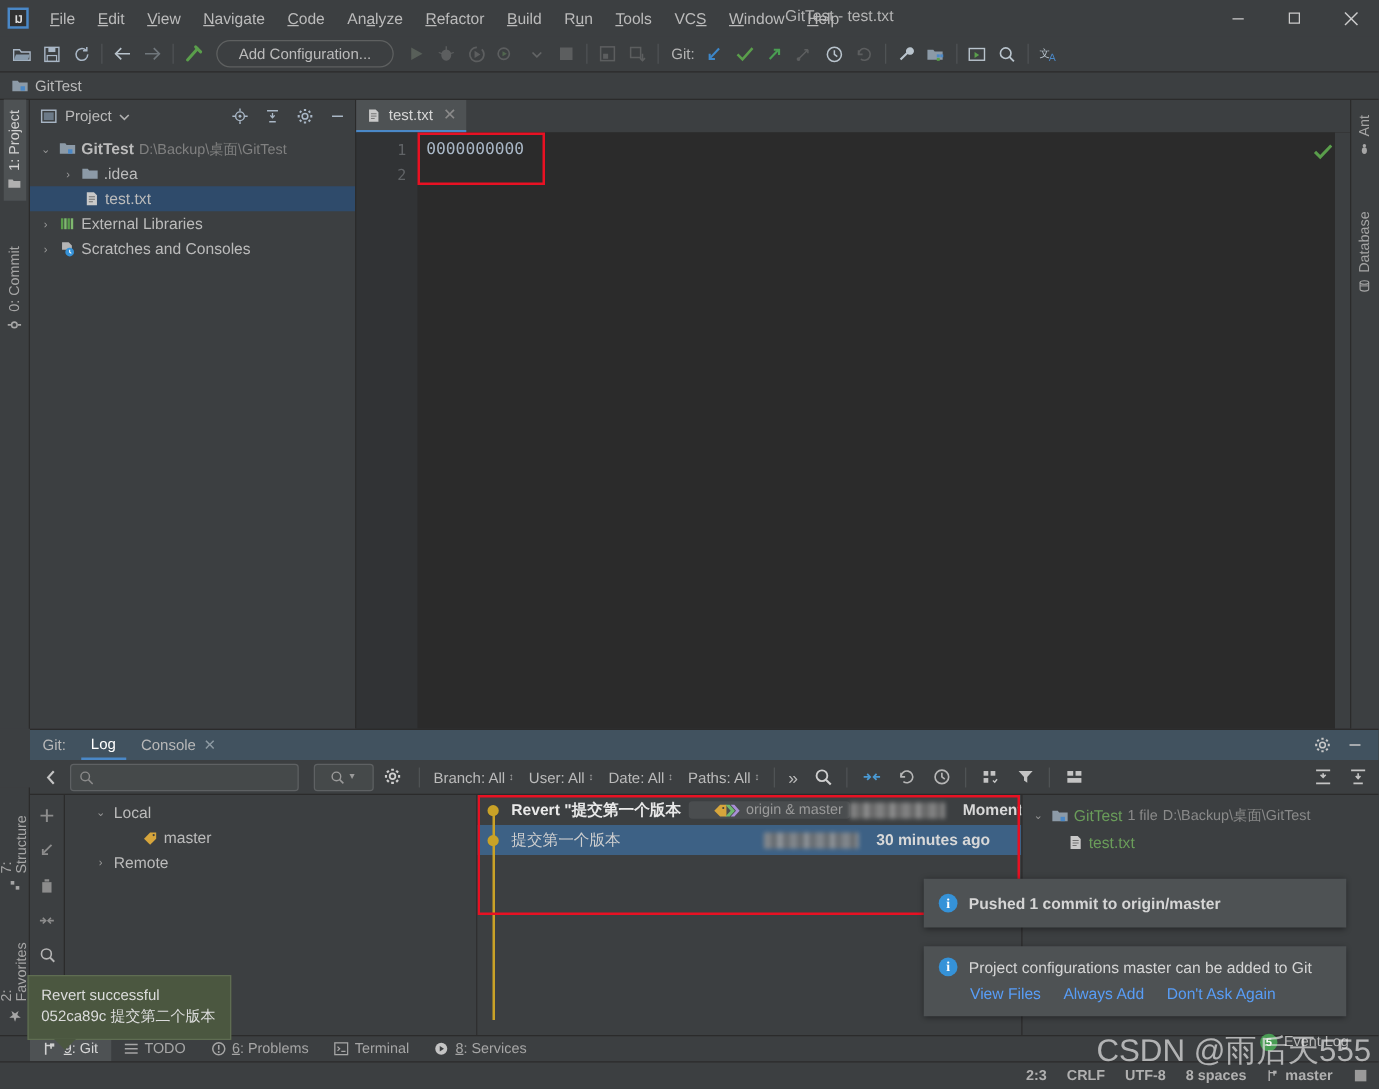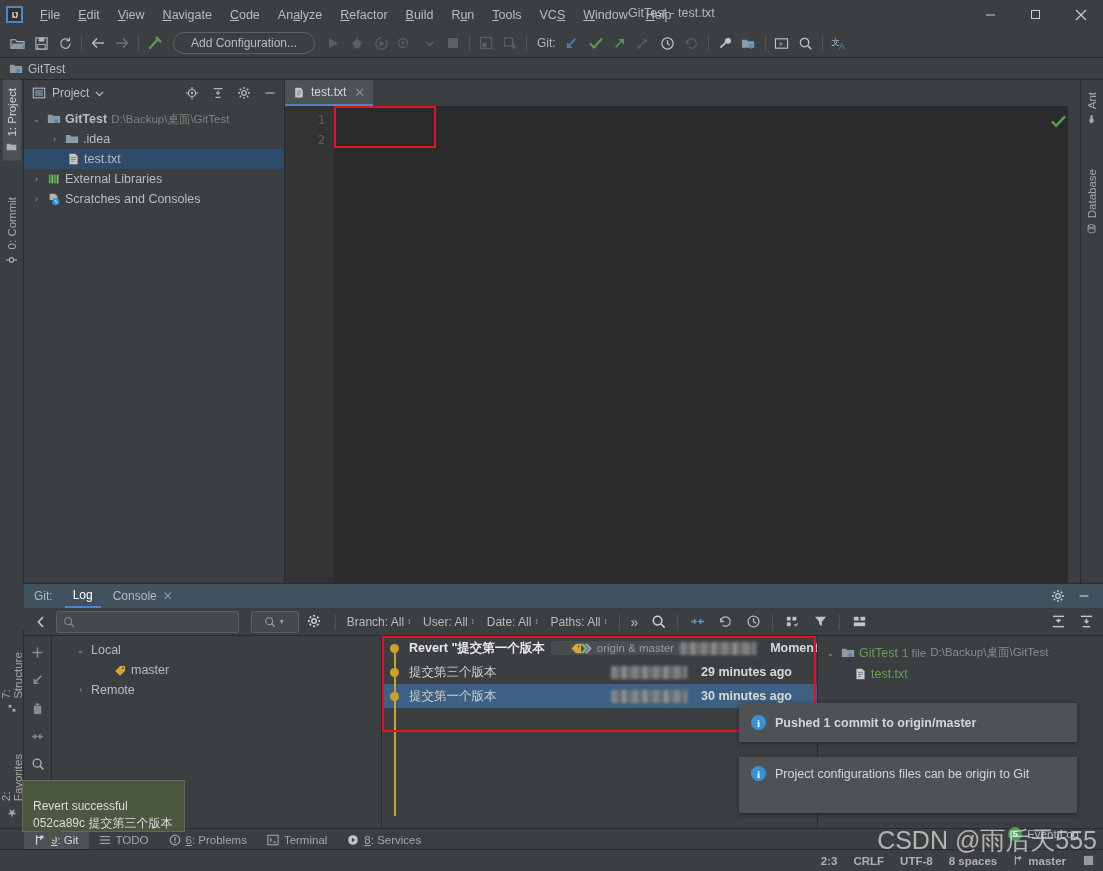--- a/index.html
+++ b/index.html
@@ -286,32 +286,32 @@
     width: 15px; height: 15px; border-radius: 50%; background: #3592d8;
     color: #fff; font-size: 11px; font-weight: bold; flex: none;
     display: flex; align-items: center; justify-content: center;
     font-family: "Liberation Serif", serif;
   }
 
   
   .revert-tip {
     position: absolute; left: 22px; top: 780px; width: 163px; height: 52px;
     background: #4b5740; border: 1px solid #5f6d52; z-index: 25;
-    padding: 17px 10px; color: #dcdcdc; font-size: 12px; line-height: 17px;
+    padding: 7px 10px; color: #dcdcdc; font-size: 12px; line-height: 17px;
   }
   .revert-tip .tail {
     position: absolute; left: 20px; bottom: -9px;
     width: 0; height: 0; border-left: 9px solid transparent;
     border-right: 9px solid transparent; border-top: 9px solid #4b5740;
   }
 
   
   .toolwin-bar {
     position: absolute; left: 0; right: 0; bottom: 22px; height: 21px;
-    background: #3c3f41; display: flex; 
+    background: #3c3f41; display: flex; align-items: center;
     padding-left: 24px; border-top: 1px solid #2b2b2b;
   }
   .tw-item {
     display: flex; align-items: center; gap: 5px; height: 21px;
     padding: 0 10px; font-size: 11.5px; color: #a6a6a6;
   }
   .tw-item.active { background: #4e5254; color: #d7d7d7; }
   .tw-item u { text-decoration: underline; }
 
   .statusbar {
@@ -683,20 +683,21 @@
           <span>test.txt</span>
           <span class="x">✕</span>
         </div>
       </div>
       <div class="editor">
         <div class="gutter">
           <div>1</div>
           <div>2</div>
         </div>
         <div class="code">
+          <div class="line">0000000000</div>
           <div class="code-highlight"></div>
         </div>
         <div class="editor-check">
           <svg width="15" height="13" viewBox="0 0 16 14">
               <path d="M1 7l4.5 4.5L15 1.5" fill="none" stroke="#5a9e4b" stroke-width="2.6"></path>
             </svg>
         </div>
         <div class="editor-scroll-strip"></div>
       </div>
     </div>
@@ -952,28 +953,20 @@
               <path d="M16 1l5 5.5L16 12h3.5l5-5.5L19.5 1z" fill="#a98fd6"></path>
             </svg>
             <span>origin &amp; master</span>
           </span>
           <span class="commit-meta">
             <span class="author-blur"></span>
             <span class="commit-date">Moments ago</span>
           </span>
         </div>
 
-        <div class="commit-row">
-          <span class="node-dot"></span>
-          <span class="commit-subject">提交第三个版本</span>
-          <span class="commit-meta">
-            <span class="author-blur"></span>
-            <span class="commit-date">29 minutes ago</span>
-          </span>
-        </div>
 
 
         <div class="commit-row selected">
           <span class="node-dot"></span>
           <span class="commit-subject">提交第一个版本</span>
           <span class="commit-meta">
             <span class="author-blur"></span>
             <span class="commit-date">30 minutes ago</span>
           </span>
         </div>
@@ -1007,27 +1000,32 @@
   </div>
 
   <div class="notif notif-push">
     <span class="info-icon">i</span>
     <span>Pushed 1 commit to origin/master</span>
   </div>
 
   <div class="notif notif-config">
     <div class="nline">
       <span class="info-icon">i</span>
-      <span>Project configurations files can be origin to Git</span>
+      <span>Project configurations master can be added to Git</span>
+    </div>
+    <div class="links">
+      <a href="#">View Files</a>
+      <a href="#">Always Add</a>
+      <a href="#">Don't Ask Again</a>
     </div>
   </div>
 
   <div class="revert-tip">
     <div>Revert successful</div>
-    <div>052ca89c 提交第三个版本</div>
+    <div>052ca89c 提交第二个版本</div>
     <div class="tail"></div>
   </div>
 
   <div class="toolwin-bar">
     <div class="tw-item active">
       <svg width="12" height="12" viewBox="0 0 14 14">
           <line x1="3" y1="1.5" x2="3" y2="12.5" stroke="#d0d0d0" stroke-width="1.5"></line>
           <path d="M3 4h5v3" fill="none" stroke="#d0d0d0" stroke-width="1.5"></path>
           <rect x="7" y="2" width="4" height="3" fill="#d0d0d0"></rect>
         </svg>

